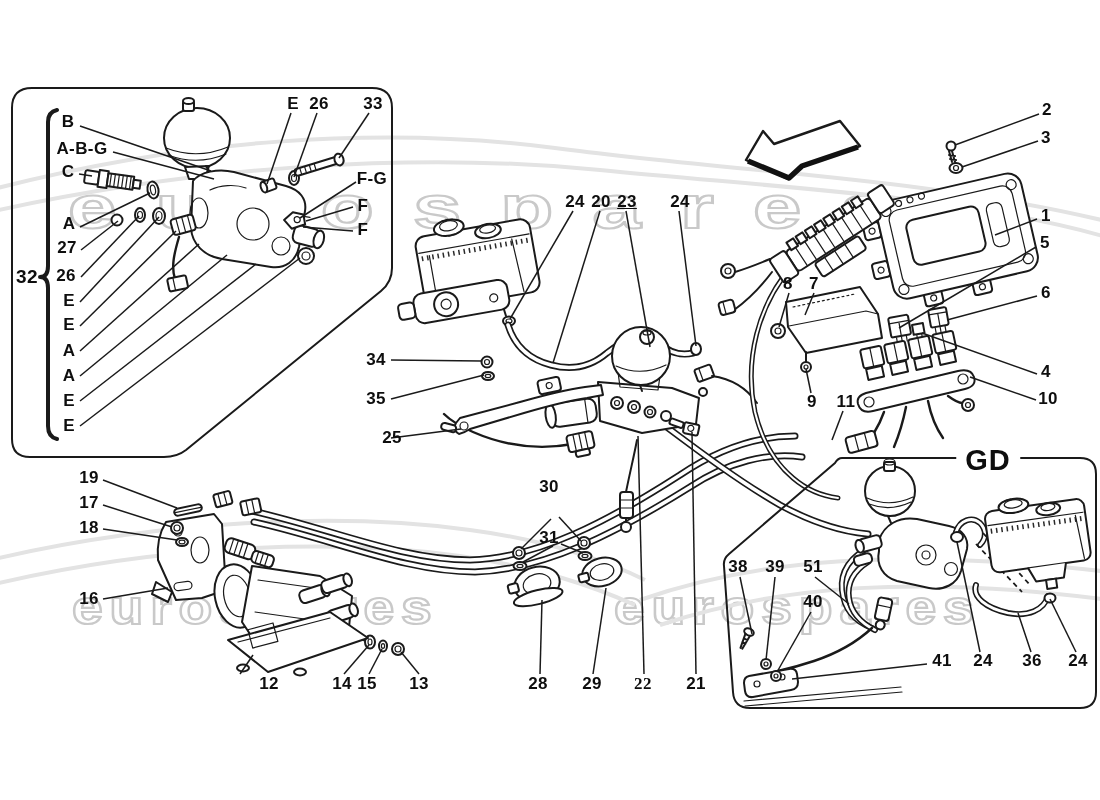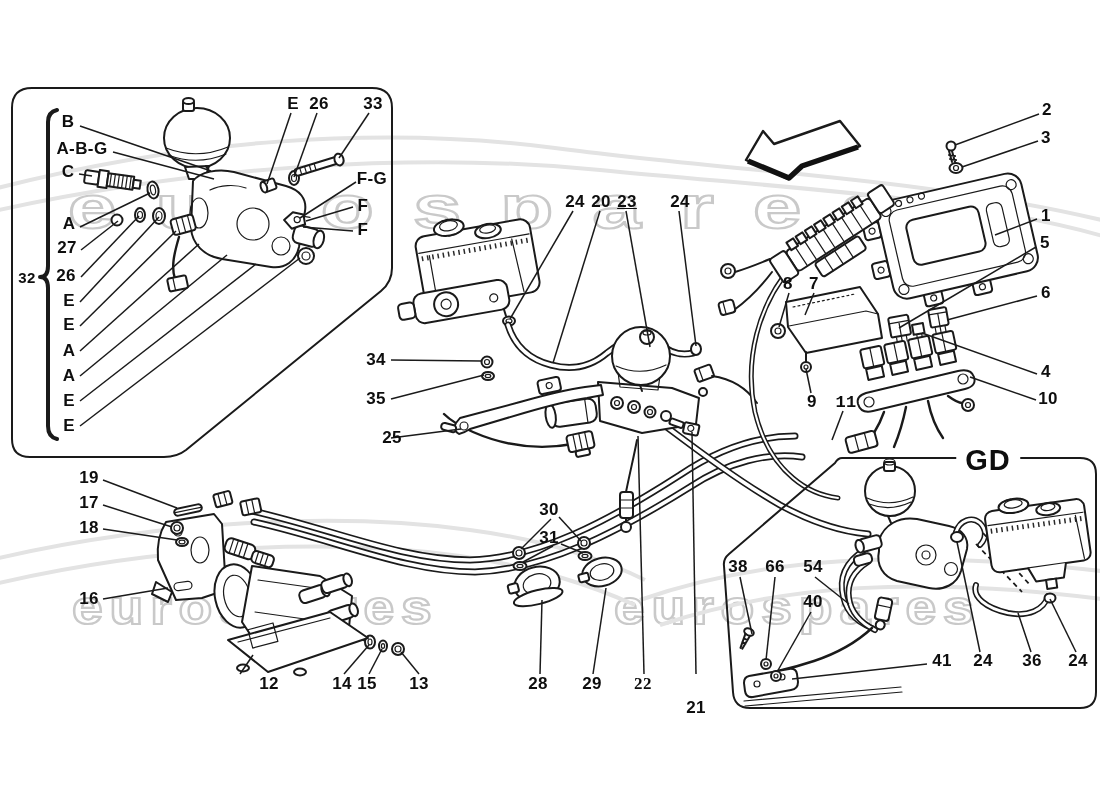--- a/index.html
+++ b/index.html
@@ -14,21 +14,21 @@
   .fw{fill:#ffffff;}
   .thin{stroke-width:1.2;}
   .tubo{stroke:#1a1a1a;fill:none;stroke-width:7;stroke-linecap:round;}
   .tubi{stroke:#ffffff;fill:none;stroke-width:3.6;stroke-linecap:round;}
   .wire{stroke:#1a1a1a;fill:none;stroke-width:2.4;stroke-linecap:round;}
   .sw{stroke:#e3e3e3;fill:none;stroke-width:4;}
   .tick{stroke:#2a2a2a;fill:none;stroke-width:5;stroke-dasharray:1.5,3.8;}
   .dash{stroke:#1a1a1a;fill:none;stroke-width:1.8;stroke-dasharray:5,4;}
   .callout{position:absolute;transform:translate(-50%,-50%);font-weight:700;font-size:17px;
            color:#0e0e0e;letter-spacing:.4px;white-space:nowrap;}
-  .callout.md{font-size:15px;}
+  .callout.md{font-size:19px;}
   .callout.lg{font-size:29px;background:#fff;padding:0 9px;letter-spacing:1px;}
   #labels{position:absolute;left:0;top:0;width:100%;height:100%;}
 </style>
 </head>
 <body>
 
 <div class="stage">
 
   <div class="wm" style="left: 68px; top: 176px; font-size: 62px; letter-spacing: 28px; transform: scaleX(1.4);">eurospares</div>
   <div class="wm" style="left: 72px; top: 584px; font-size: 48px; letter-spacing: 6px; transform: scaleX(1.15);">eurospares</div>
@@ -576,38 +576,38 @@
       <div class="callout" style="left: 1047px; top: 110px;">2</div>
       <div class="callout" style="left: 1046px; top: 138px;">3</div>
       <div class="callout" style="left: 1046px; top: 216px;">1</div>
       <div class="callout" style="left: 1045px; top: 243px;">5</div>
       <div class="callout" style="left: 1046px; top: 293px;">6</div>
       <div class="callout" style="left: 1046px; top: 372px;">4</div>
       <div class="callout" style="left: 1048px; top: 399px;">10</div>
       <div class="callout" style="left: 788px; top: 284px;">8</div>
       <div class="callout" style="left: 814px; top: 284px;">7</div>
       <div class="callout" style="left: 812px; top: 402px;">9</div>
-      <div class="callout" style="left: 846px; top: 402px; font-family: Liberation Mono, monospace;">11</div>
+      <div class="callout" style="left: 846px; top: 402px;">11</div>
       <div class="callout" style="left: 89px; top: 478px;">19</div>
       <div class="callout" style="left: 89px; top: 503px;">17</div>
       <div class="callout" style="left: 89px; top: 528px;">18</div>
       <div class="callout" style="left: 89px; top: 599px;">16</div>
       <div class="callout" style="left: 237px; top: 684px; margin-left: 32px;">12</div>
       <div class="callout" style="left: 342px; top: 684px;">14</div>
       <div class="callout" style="left: 367px; top: 684px;">15</div>
       <div class="callout" style="left: 419px; top: 684px;">13</div>
-      <div class="callout" style="left: 549px; top: 510px;">30</div>
+      <div class="callout" style="left: 549px; top: 487px;">30</div>
       <div class="callout" style="left: 549px; top: 538px;">31</div>
       <div class="callout" style="left: 538px; top: 684px;">28</div>
       <div class="callout" style="left: 592px; top: 684px;">29</div>
       <div class="callout" style="left: 643px; top: 684px; font-family: Liberation Serif, serif;">22</div>
-      <div class="callout" style="left: 696px; top: 684px; margin-top: 24px;">21</div>
+      <div class="callout" style="left: 696px; top: 684px;">21</div>
       <div class="callout lg" style="left: 988px; top: 460px;">GD</div>
       <div class="callout" style="left: 738px; top: 567px;">38</div>
-      <div class="callout" style="left: 775px; top: 567px;">66</div>
-      <div class="callout" style="left: 813px; top: 567px;">54</div>
+      <div class="callout" style="left: 775px; top: 567px;">39</div>
+      <div class="callout" style="left: 813px; top: 567px;">51</div>
       <div class="callout" style="left: 813px; top: 602px;">40</div>
       <div class="callout" style="left: 942px; top: 661px;">41</div>
       <div class="callout" style="left: 983px; top: 661px;">24</div>
       <div class="callout" style="left: 1032px; top: 661px;">36</div>
       <div class="callout" style="left: 1078px; top: 661px;">24</div>
     </div>
 </div>
 
 </body></html>

